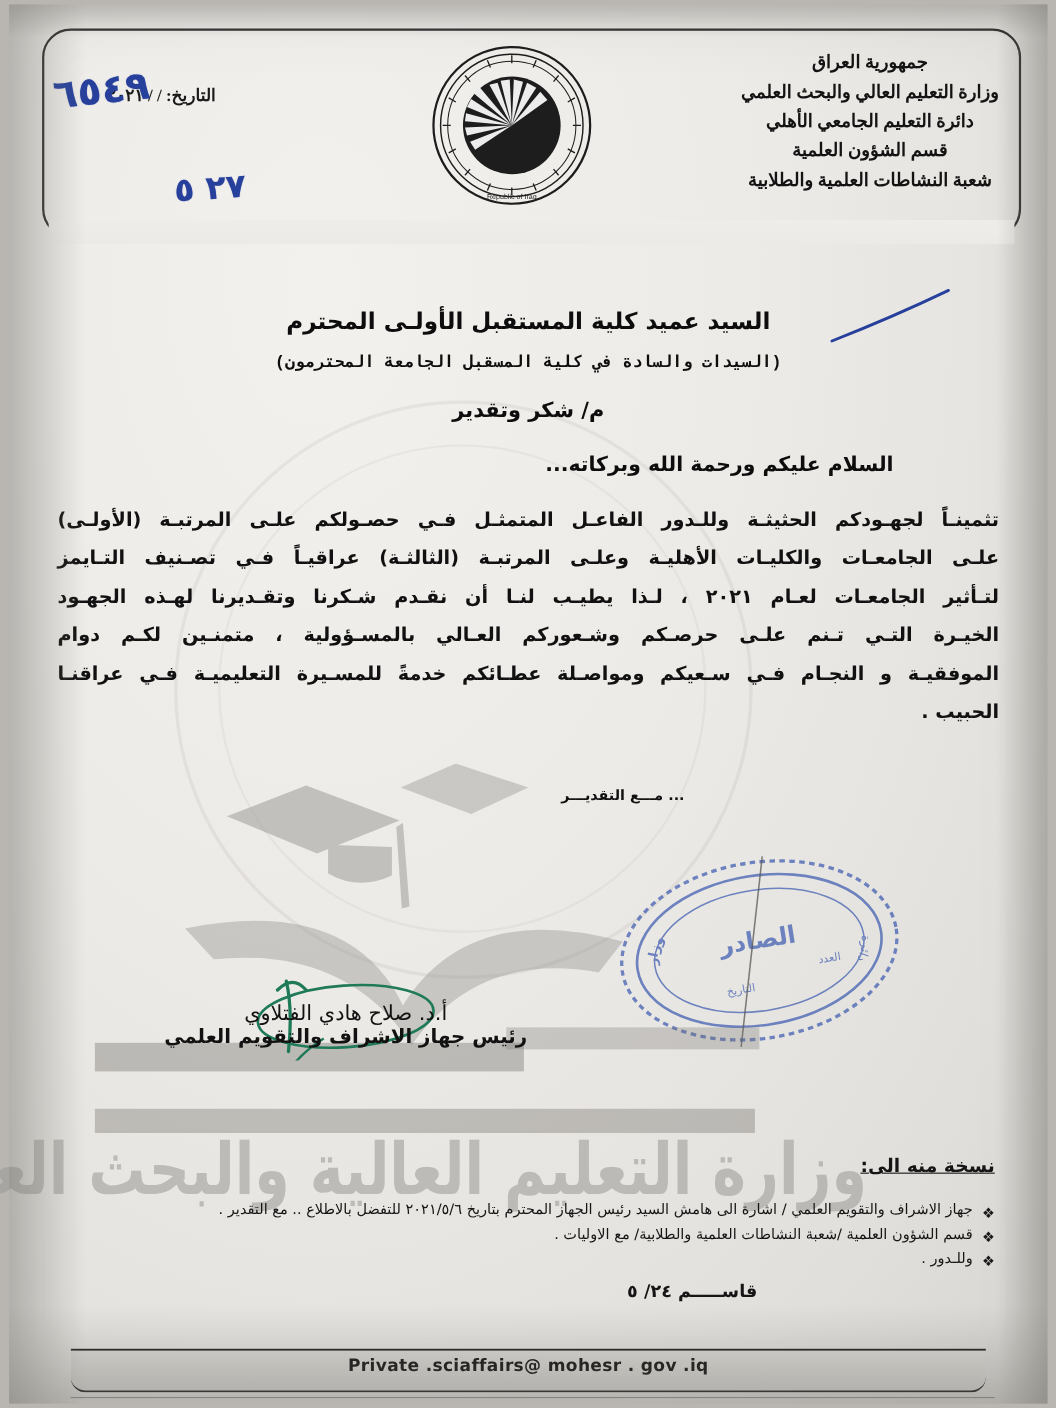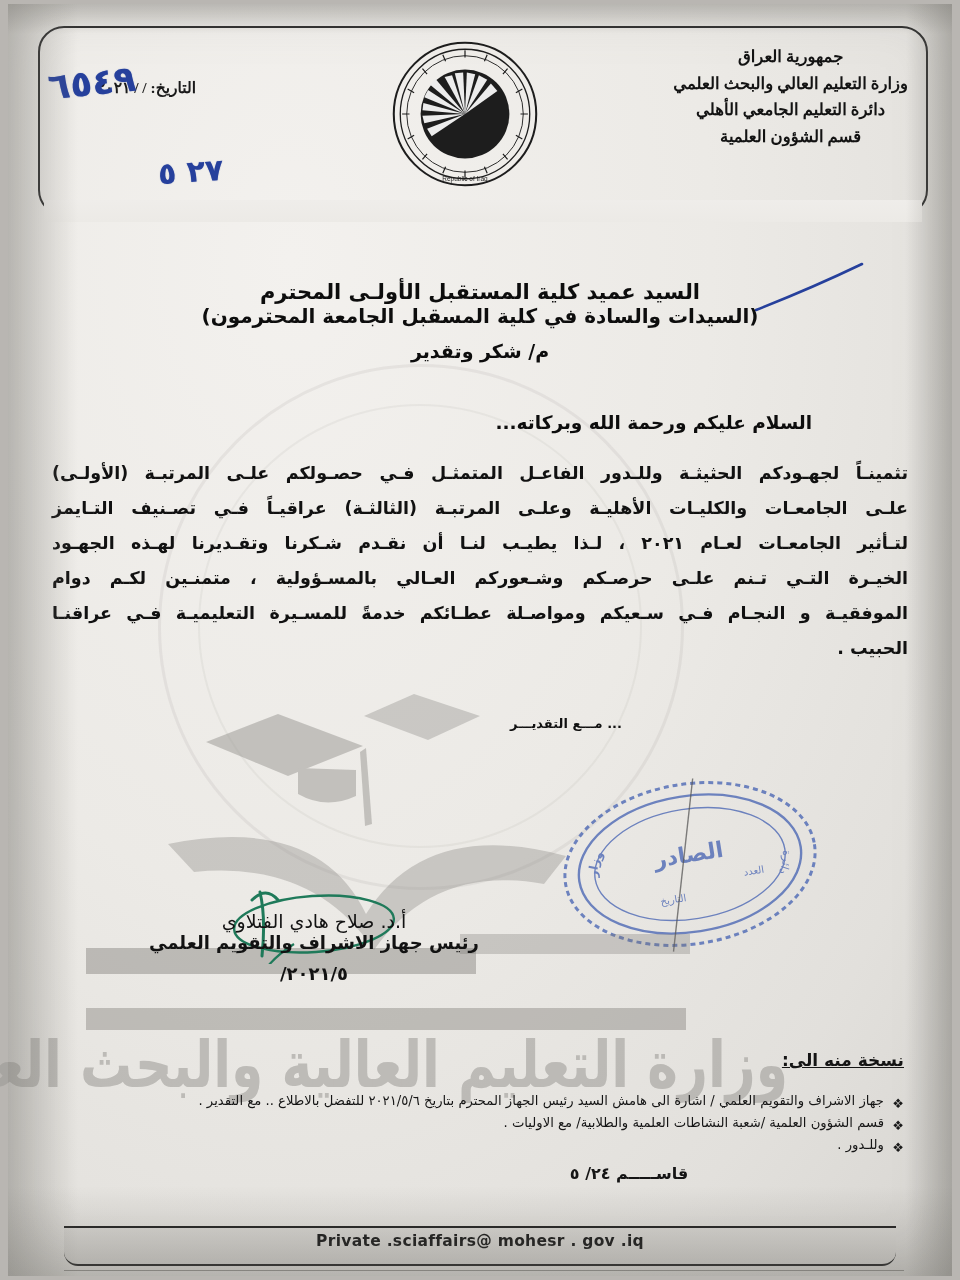--- a/index.html
+++ b/index.html
@@ -93,22 +93,22 @@
   
   .addressee{
     position:absolute;
     left:0;right:0;top:276px;
     text-align:center;
     color:#0d0d0d;
     font-family:"DejaVu Sans", sans-serif;
     font-weight:bold;
   }
   .addressee .l1{font-size:21px;letter-spacing:.3px;}
-  .addressee .l2{font-size:20px;}
-  .addressee .l3{font-size:19px;margin-top:12px;}
+  .addressee .l2{font-size:15px;margin-top:16px;font-family:Liberation Mono, monospace;}
+  .addressee .l3{font-size:19px;margin-top:23px;}
 
   
   .pen-stroke{
     position:absolute;left:742px;top:258px;width:118px;height:52px;
   }
 
   
   .greeting{
     position:absolute;
     right:140px;top:408px;
@@ -236,20 +236,21 @@
 <div class="page">
 
   <div class="header-box"></div>
   <div class="header-box-mask"></div>
 
   <div class="hdr-right">
     <div>جمهورية العراق</div>
     <div>وزارة التعليم العالي والبحث العلمي</div>
     <div>دائرة التعليم الجامعي الأهلي</div>
     <div>قسم الشؤون العلمية</div>
+    <div>شعبة النشاطات العلمية والطلابية</div>
   </div>
 
   <svg class="emblem" viewBox="0 0 160 160">
     <circle cx="80" cy="80" r="77" fill="none" stroke="#1d1d1d" stroke-width="2.2"></circle>
     <circle cx="80" cy="80" r="70" fill="none" stroke="#1d1d1d" stroke-width="1.4"></circle>
     <circle cx="80" cy="80" r="63" fill="none" stroke="#1d1d1d" stroke-width="1"></circle>
     <circle cx="80" cy="80" r="48" fill="#1d1d1d"></circle>
 
     <g fill="#ececec">
       <path d="M80 80 L58 40 L66 38 Z"></path>
@@ -347,21 +348,20 @@
 
   <svg class="sig-ink" viewBox="0 0 190 80">
     <ellipse cx="98" cy="40" rx="80" ry="28" fill="none" stroke="#1f7a5a" stroke-width="2.4" transform="rotate(-4 98 40)"></ellipse>
     <path d="M44 8 q6 26 2 64 M36 16 q14 -14 26 0" stroke="#1f7a5a" stroke-width="3" fill="none" stroke-linecap="round"></path>
     <path d="M78 60 q-38 24 -44 60" stroke="#1f7a5a" stroke-width="2.2" fill="none"></path>
   </svg>
 
   <div class="sig-block">
     <div class="sig-name">أ.د. صلاح هادي الفتلاوي</div>
     <div class="sig-title">رئيس جهاز الاشراف والتقويم العلمي</div>
-    <div class="sig-date">٢٠٢١/٥/</div>
   </div>
 
   <div class="cc">
     <div class="cc-title">نسخة منه الى:</div>
     <ul class="cc-list">
       <li>
         <span class="cc-bullet">❖</span>
         <span>جهاز الاشراف والتقويم العلمي / اشارة الى هامش السيد رئيس الجهاز المحترم بتاريخ ٢٠٢١/٥/٦  للتفضل بالاطلاع .. مع التقدير .</span>
       </li>
       <li>

